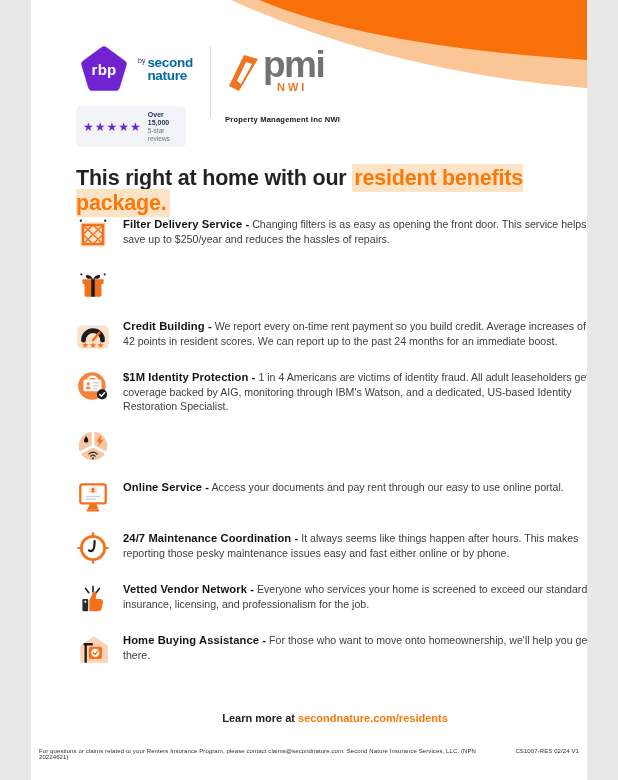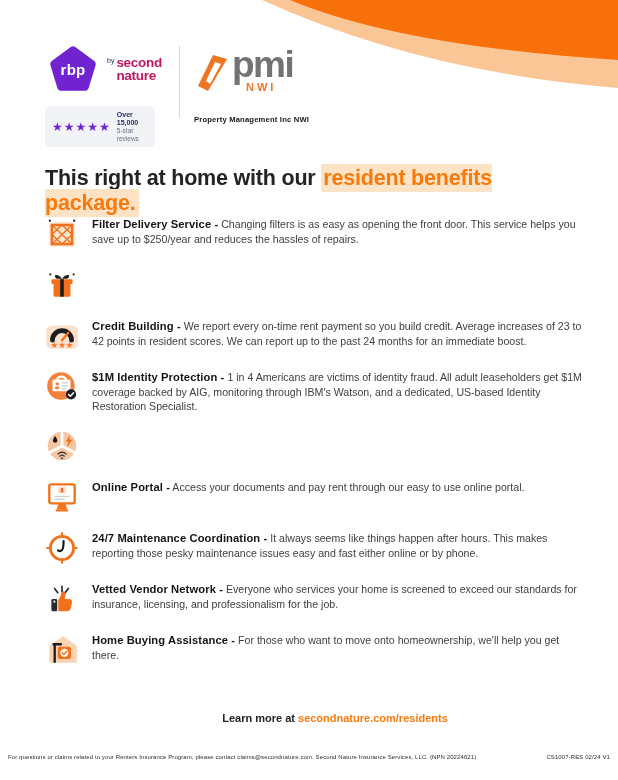--- a/index.html
+++ b/index.html
@@ -1,35 +1,35 @@
 <!DOCTYPE html>
 <html><head>
 <meta charset="utf-8">
 <style>
   html,body{margin:0;padding:0;background:#e8e8e8;}
   .page{
-    position:relative;width:618px;height:780px;margin:0 auto;
+    position:relative;width:556px;height:780px;margin:0 auto;
     background:#ffffff;overflow:hidden;
     font-family:"Liberation Sans","DejaVu Sans",sans-serif;
     color:#1c1c1e;
   }
   .swoosh{position:absolute;top:0;right:0;pointer-events:none;}
 
   
   .header{position:absolute;top:42px;left:45px;display:flex;align-items:flex-start;}
   .rbp-block{width:122px;}
   .rbp-top{display:flex;align-items:center;}
   .rbp-badge{position:relative;width:56px;height:56px;flex:0 0 auto;}
   .rbp-badge span{
     position:absolute;left:0;top:19px;width:56px;text-align:center;
     color:#fff;font-weight:bold;font-size:15px;letter-spacing:.2px;
   }
   .byline{margin-left:6px;line-height:1;}
   .byline .by{font-size:7px;color:#1b2a5b;vertical-align:top;margin-right:2px;}
-  .sn{display:inline-block;color:#be185d;font-weight:800;font-size:13.5px;line-height:.92;letter-spacing:-.3px;}
+  .sn{display:inline-block;color:#0369a1;font-weight:800;font-size:13.5px;line-height:.92;letter-spacing:-.3px;}
   .reviews{
     margin-top:8px;background:#f1f3f7;border-radius:5px;
     display:flex;align-items:center;padding:5px 7px;width:110px;box-sizing:border-box;
   }
   .stars{color:#7123d1;font-size:12px;letter-spacing:1px;line-height:1;}
   .rev-text{margin-left:6px;line-height:1.15;}
   .rev-line1{font-size:7px;font-weight:bold;color:#1b2a5b;}
   .rev-line2{font-size:6.5px;color:#6a7186;}
 
   .divider{width:1px;height:72px;background:#d8d8d8;margin:4px 14px 0 12px;}
@@ -201,21 +201,21 @@
           <rect x="5" y="5" width="24" height="18" rx="2" fill="#ffffff" stroke="#f4711c" stroke-width="2.2"></rect>
           <rect x="13" y="7.5" width="8" height="6" rx="1" fill="#fbe0cc"></rect>
           <circle cx="17" cy="9.6" r="1.2" fill="#e2641c"></circle>
           <rect x="15.5" y="10.8" width="3" height="1.8" rx="0.8" fill="#e2641c"></rect>
           <line x1="10" y1="16.5" x2="24" y2="16.5" stroke="#cfcfcf" stroke-width="1.2"></line>
           <line x1="10" y1="19" x2="20" y2="19" stroke="#cfcfcf" stroke-width="1.2"></line>
           <path d="M14,23 h6 l2,5.5 h-10 Z" fill="#f4711c"></path>
           <rect x="11" y="28.5" width="12" height="2.2" rx="1" fill="#f4711c"></rect>
         </svg>
       </div>
-      <p><strong>Online Portal -</strong> <span>Access your documents and pay rent through our easy to use online portal.</span></p>
+      <p><strong>Online Service -</strong> <span>Access your documents and pay rent through our easy to use online portal.</span></p>
     </div>
 
     <div class="benefit">
       <div class="icon">
         <svg width="36" height="36" viewBox="0 0 34 34">
           <circle cx="17" cy="17" r="11" fill="none" stroke="#f4711c" stroke-width="2.6"></circle>
           <path d="M17,3 V6 M17,28 V31 M3,17 H6 M28,17 H31" stroke="#f4711c" stroke-width="2" stroke-linecap="round"></path>
           <path d="M18.5,10.5 c0,5 0,7 -1.5,8.5 c-1.2,1.2 -2.6,1 -3.8,0.2" fill="none" stroke="#141414" stroke-width="2" stroke-linecap="round"></path>
         </svg>
       </div>

